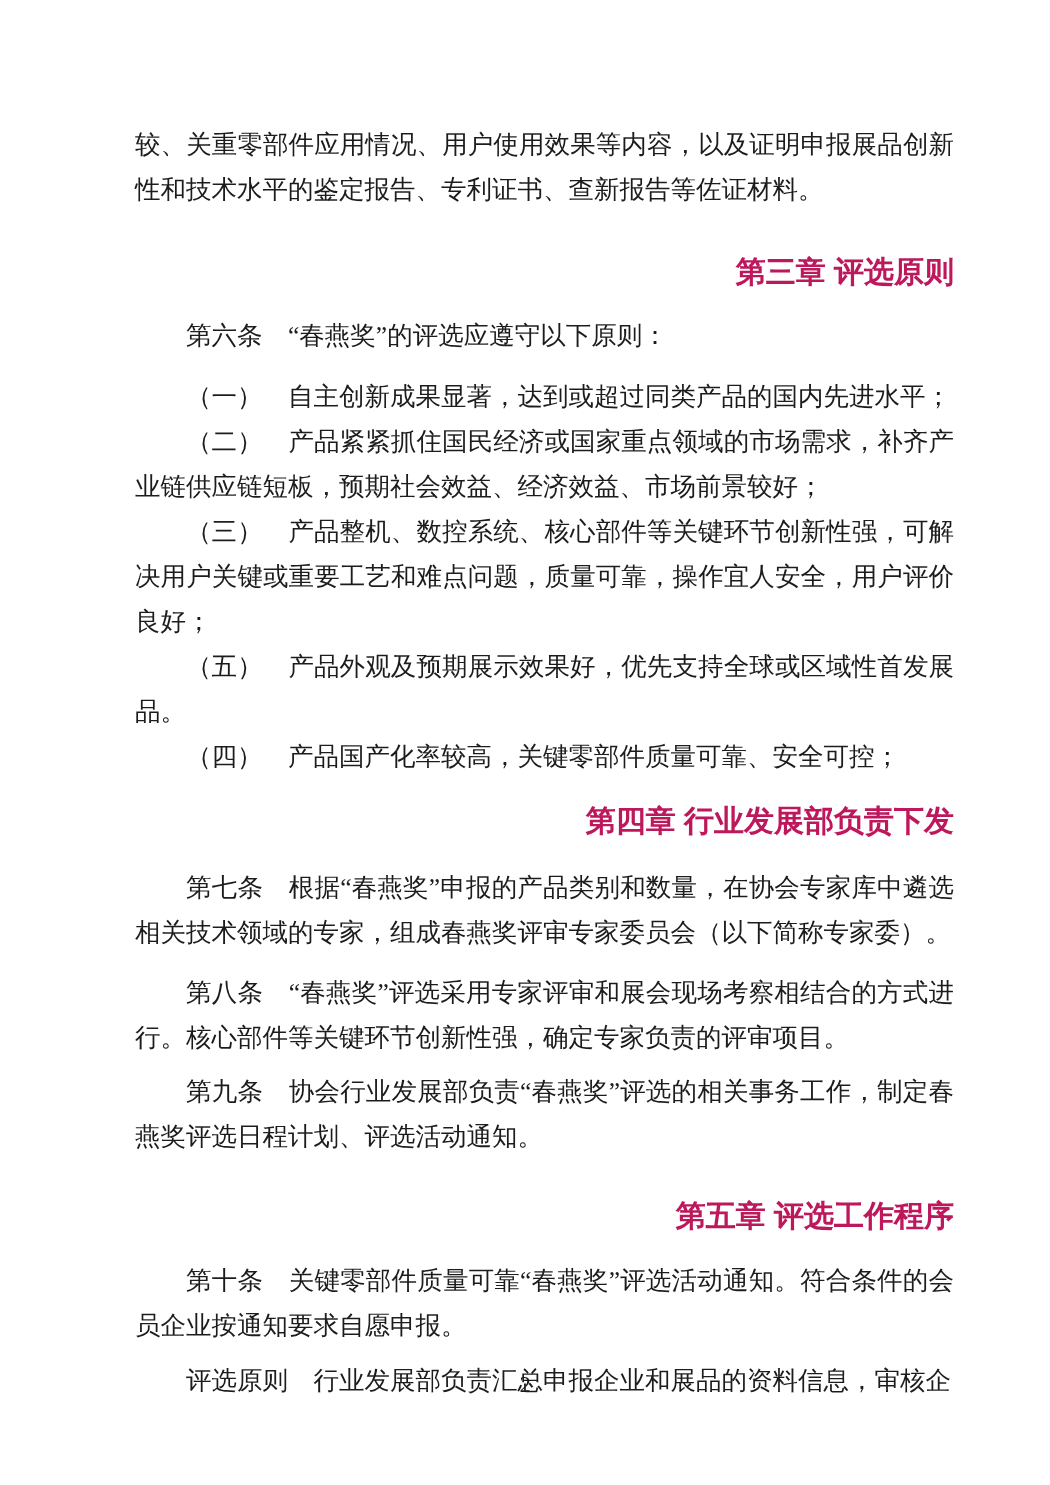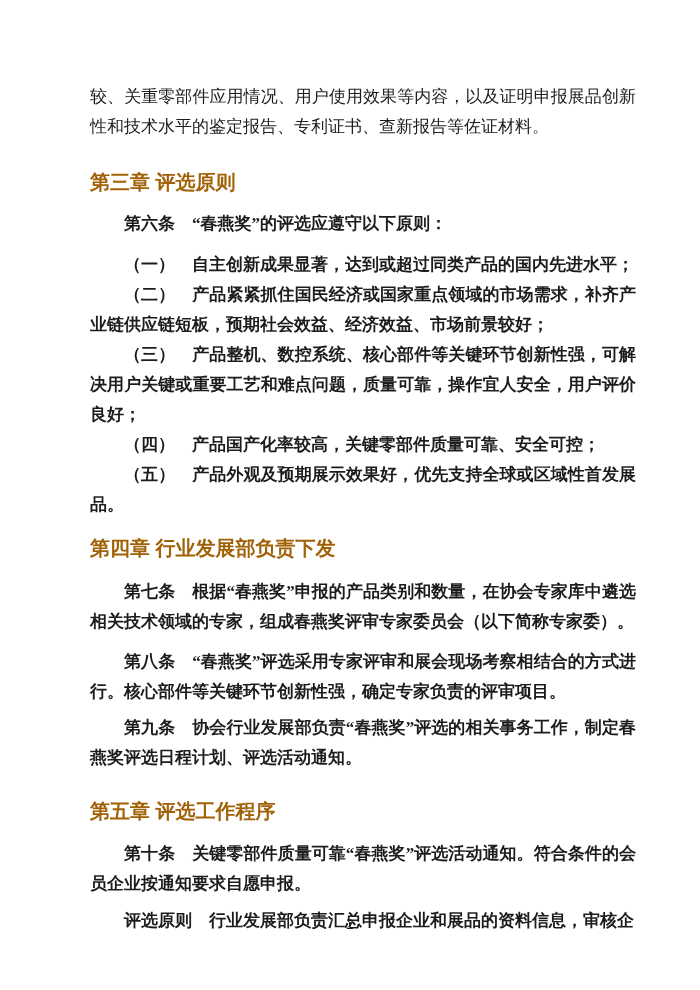--- a/index.html
+++ b/index.html
@@ -21,30 +21,29 @@
     font-family: "Liberation Serif", "DejaVu Serif", serif;
   }
   .body-text {
     font-size: 17px;
     line-height: 30px;
     text-align: justify;
     margin: 0;
   }
   .indent {
     text-indent: 2em;
-    font-weight: bold;
   }
   .chapter-heading {
     font-family: "Liberation Sans", "DejaVu Sans", sans-serif;
     font-weight: 700;
     font-size: 20px;
     line-height: 32px;
-    text-align: left;
+    text-align: right;
     margin: 0;
-    color: #a16207;
+    color: #be185d;
   }
   .mt-h3   { margin-top: 24px; }
   .mt-p6   { margin-top: 11px; }
   .mt-item1{ margin-top: 11px; }
   .mt-h4   { margin-top: 12px; }
   .mt-p7   { margin-top: 13px; }
   .mt-p8   { margin-top: 10px; }
   .mt-p9   { margin-top: 6px; }
   .mt-h5   { margin-top: 22px; }
   .mt-p10  { margin-top: 12px; }
@@ -69,22 +68,22 @@
 
   <p class="body-text">较、关重零部件应用情况、用户使用效果等内容，以及证明申报展品创新性和技术水平的鉴定报告、专利证书、查新报告等佐证材料。</p>
 
   <h2 class="chapter-heading mt-h3">第三章 评选原则</h2>
 
   <p class="body-text indent mt-p6">第六条　“春燕奖”的评选应遵守以下原则：</p>
 
   <p class="body-text indent mt-item1">（一）　自主创新成果显著，达到或超过同类产品的国内先进水平；</p>
   <p class="body-text indent">（二）　产品紧紧抓住国民经济或国家重点领域的市场需求，补齐产业链供应链短板，预期社会效益、经济效益、市场前景较好；</p>
   <p class="body-text indent">（三）　产品整机、数控系统、核心部件等关键环节创新性强，可解决用户关键或重要工艺和难点问题，质量可靠，操作宜人安全，用户评价良好；</p>
+  <p class="body-text indent">（五）　产品外观及预期展示效果好，优先支持全球或区域性首发展品。</p>
   <p class="body-text indent">（四）　产品国产化率较高，关键零部件质量可靠、安全可控；</p>
-  <p class="body-text indent">（五）　产品外观及预期展示效果好，优先支持全球或区域性首发展品。</p>
 
   <h2 class="chapter-heading mt-h4">第四章 行业发展部负责下发</h2>
 
   <p class="body-text indent mt-p7">第七条　根据“春燕奖”申报的产品类别和数量，在协会专家库中遴选相关技术领域的专家，组成春燕奖评审专家委员会（以下简称专家委）。</p>
   <p class="body-text indent mt-p8">第八条　“春燕奖”评选采用专家评审和展会现场考察相结合的方式进行。核心部件等关键环节创新性强，确定专家负责的评审项目。</p>
   <p class="body-text indent mt-p9">第九条　协会行业发展部负责“春燕奖”评选的相关事务工作，制定春燕奖评选日程计划、评选活动通知。</p>
 
   <h2 class="chapter-heading mt-h5">第五章 评选工作程序</h2>
 
   <p class="body-text indent mt-p10">第十条　关键零部件质量可靠“春燕奖”评选活动通知。符合条件的会员企业按通知要求自愿申报。</p>

